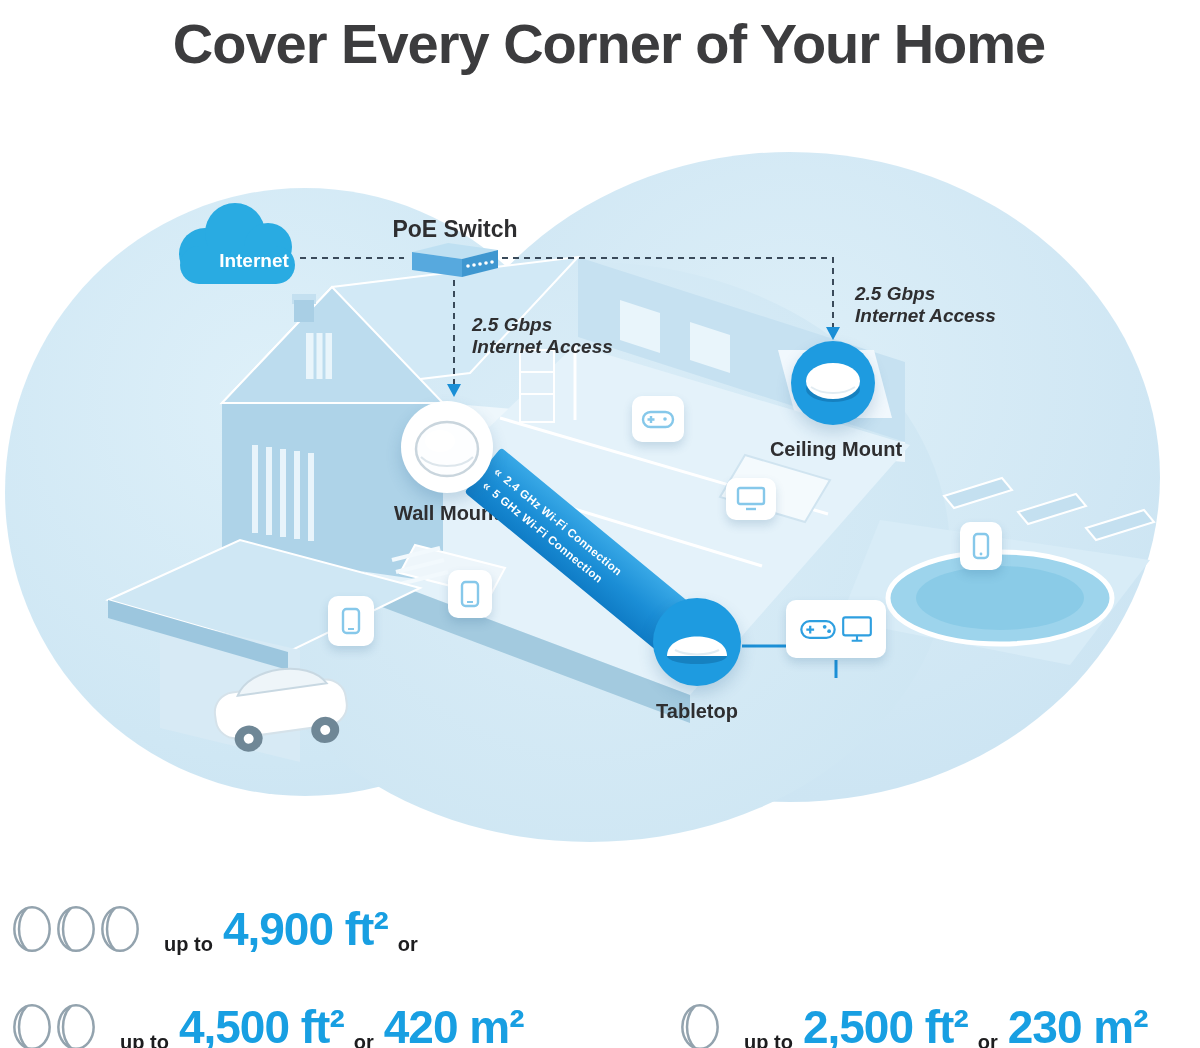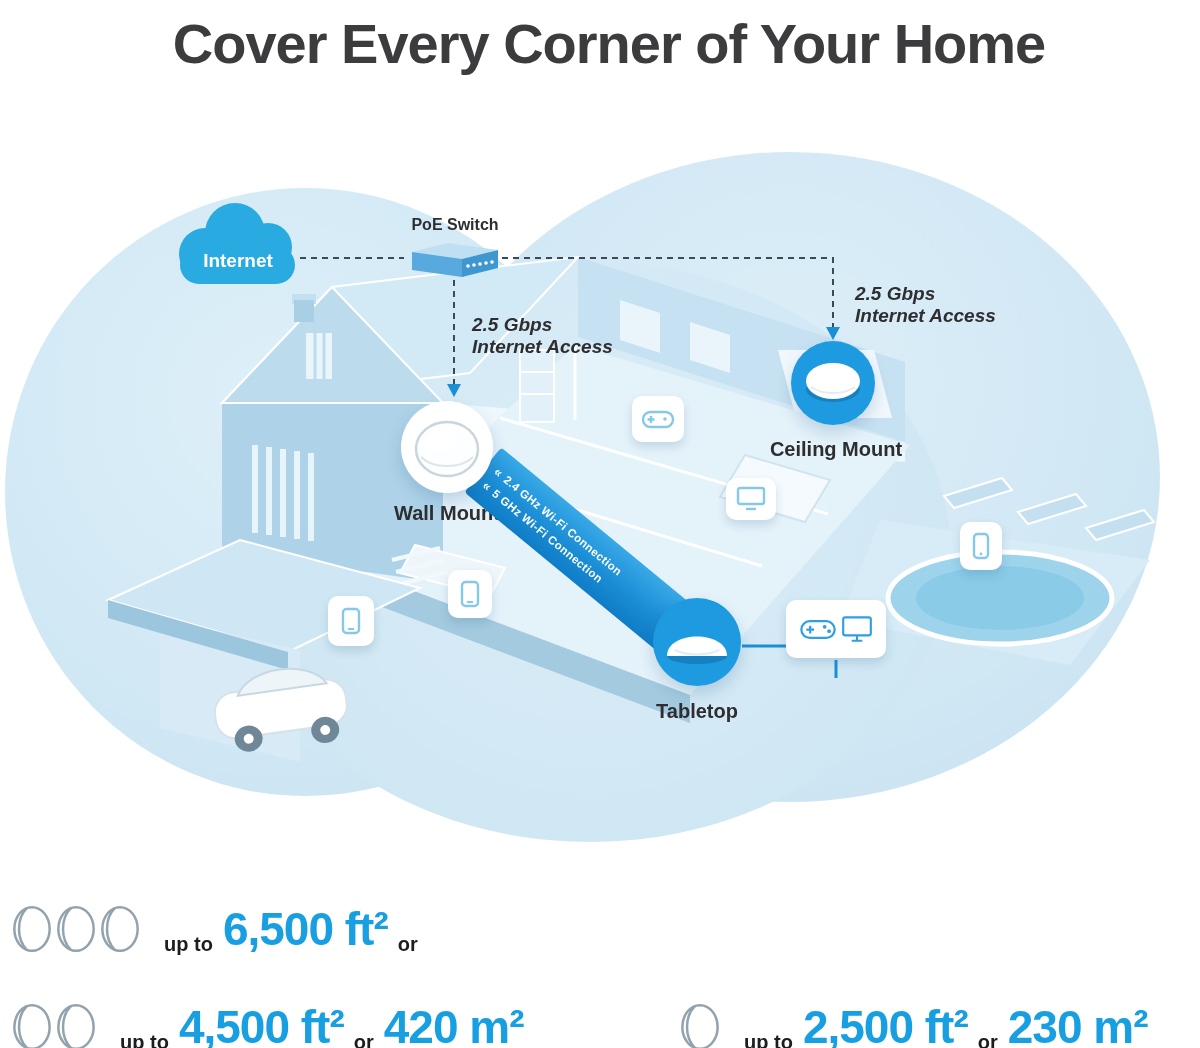--- a/index.html
+++ b/index.html
@@ -12,25 +12,25 @@
   .blob{position:absolute;border-radius:50%;}
   .blob1{left:5px;top:188px;width:600px;height:608px;
          background:radial-gradient(circle at 45% 35%, #def0f9 0%, #cfe7f4 70%, #c9e2f1 100%);}
   .blob2{left:420px;top:152px;width:740px;height:650px;
          background:radial-gradient(circle at 50% 35%, #ddeff8 0%, #cde5f3 75%, #c7e1f0 100%);}
   .blob3{left:230px;top:262px;width:720px;height:580px;
          background:radial-gradient(circle at 50% 40%, #dceef8 0%, #cee6f3 80%);}
   svg.layer{position:absolute;left:0;top:0;}
   
   .cloud{position:absolute;left:172px;top:202px;width:132px;height:94px;}
-  .cloud-label{position:absolute;left:0;top:48px;width:132px;text-align:center;
+  .cloud-label{position:absolute;left:16px;top:48px;width:132px;text-align:center;
                color:#fff;font-size:19px;font-weight:700;}
   
   .lbl{position:absolute;color:#2e2e30;font-weight:700;}
-  .poe-label{left:392px;top:216px;width:126px;text-align:center;font-size:16px;}
+  .poe-label{left:392px;top:216px;width:126px;text-align:center;font-size:23px;}
   .access{font-size:19px;line-height:1.18;white-space:pre-line;font-style:italic;}
   .access-left{left:472px;top:314px;width:170px;text-align:left;}
   .access-right{left:855px;top:283px;width:180px;text-align:left;}
   .mount-label{font-size:20px;text-align:center;}
   .wall-mount-label{left:367px;top:502px;width:160px;}
   .ceiling-mount-label{left:756px;top:438px;width:160px;}
   .tabletop-label{left:617px;top:700px;width:160px;}
   .wired-label{left:756px;top:680px;width:160px;text-align:center;font-size:17px;
                line-height:1.2;white-space:pre-line;}
   
@@ -265,21 +265,21 @@
       <svg width="48" height="54" viewBox="0 0 46 52">
         <ellipse cx="23" cy="26" rx="17" ry="21" fill="#ffffff" stroke="#93a3ae" stroke-width="2.4"></ellipse>
         <path d="M18 6 C 8 16 8 36 18 46" fill="none" stroke="#93a3ae" stroke-width="2.4"></path>
       </svg>
       <svg width="48" height="54" viewBox="0 0 46 52">
         <ellipse cx="23" cy="26" rx="17" ry="21" fill="#ffffff" stroke="#93a3ae" stroke-width="2.4"></ellipse>
         <path d="M18 6 C 8 16 8 36 18 46" fill="none" stroke="#93a3ae" stroke-width="2.4"></path>
       </svg>
     </div>
     <span class="cov-small">up to</span>
-    <span class="cov-big">6,500 ft²</span>
+    <span class="cov-big">4,900 ft²</span>
     <span class="cov-small">or</span>
   </div>
 
   <div class="coverage-row cov-2">
     <div class="deco-badges">
       <svg width="48" height="54" viewBox="0 0 46 52">
         <ellipse cx="23" cy="26" rx="17" ry="21" fill="#ffffff" stroke="#93a3ae" stroke-width="2.4"></ellipse>
         <path d="M18 6 C 8 16 8 36 18 46" fill="none" stroke="#93a3ae" stroke-width="2.4"></path>
       </svg>
       <svg width="48" height="54" viewBox="0 0 46 52">

